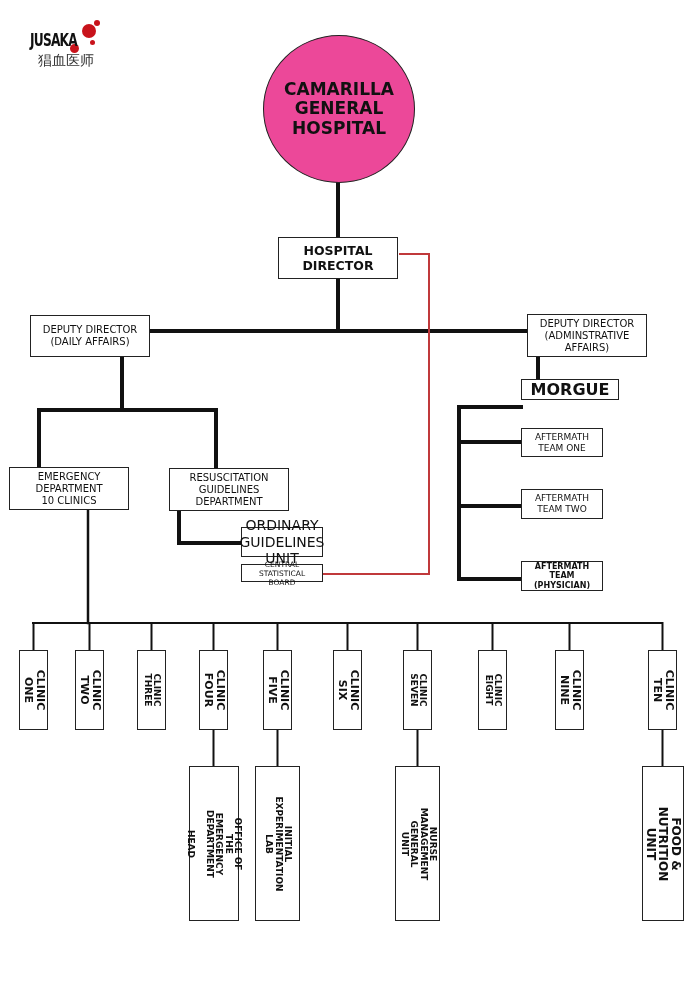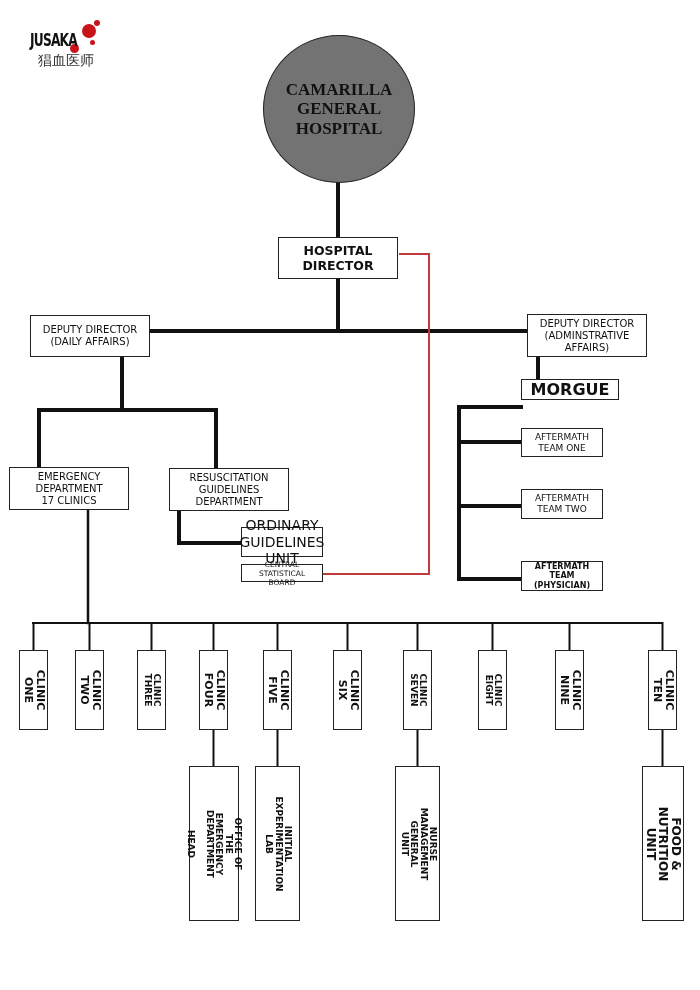--- a/index.html
+++ b/index.html
@@ -11,22 +11,22 @@
          font-weight: bold; line-height: 1.2; white-space: pre-line; }
   .vbox { position: absolute; background: #fff; border: 1.5px solid #222; box-sizing: border-box; }
   .vtext { position: absolute; left: 50%; top: 50%; white-space: pre-line; text-align: center;
            font-weight: bold; line-height: 1.05; transform: translate(-50%, -50%) rotate(90deg); }
   .logo { position: absolute; left: 30px; top: 22px; width: 80px; height: 50px; text-align: right; }
   .logo-text { position: absolute; left: 0; top: 8px; font-family: "DejaVu Sans Condensed", "DejaVu Sans", sans-serif;
                font-weight: bold; font-size: 17px; letter-spacing: -1px; color: #111; transform: scaleX(0.8); transform-origin: left; }
   .logo-sub { position: absolute; left: 8px; top: 30px; font-size: 14px; color: #333; }
   .splat { position: absolute; border-radius: 50%; background: #c8131b; }
   .circle { position: absolute; left: 263px; top: 35px; width: 152px; height: 148px; border: 1.5px solid #222;
-            border-radius: 50%; box-sizing: border-box; background: #737373; display: flex; align-items: center;
-            justify-content: center; text-align: center; font-weight: bold; font-size: 17px; line-height: 1.15; white-space: pre-line; font-family: Liberation Serif, serif; }
+            border-radius: 50%; box-sizing: border-box; background: #ec4899; display: flex; align-items: center;
+            justify-content: center; text-align: center; font-weight: bold; font-size: 17px; line-height: 1.15; white-space: pre-line; }
 </style>
 </head>
 <body>
 
 <svg id="chart" width="700" height="990">
   <g stroke="#111" fill="none" stroke-linecap="square">
 
     <line x1="338" y1="183" x2="338" y2="237" stroke-width="4"></line>
 
     <line x1="338" y1="279" x2="338" y2="331" stroke-width="4"></line>
@@ -97,21 +97,21 @@
 
 <div class="box" style="left:521px;top:428px;width:82px;height:29px;font-size:9px;font-weight:normal;">AFTERMATH
 TEAM ONE</div>
 <div class="box" style="left:521px;top:489px;width:82px;height:30px;font-size:9px;font-weight:normal;">AFTERMATH
 TEAM TWO</div>
 <div class="box" style="left:521px;top:561px;width:82px;height:30px;font-size:8px;font-weight:bold;">AFTERMATH TEAM
 (PHYSICIAN)</div>
 
 <div class="box" style="left:9px;top:467px;width:120px;height:43px;font-size:10px;font-weight:normal;">EMERGENCY
 DEPARTMENT
-17 CLINICS</div>
+10 CLINICS</div>
 
 <div class="box" style="left:169px;top:468px;width:120px;height:43px;font-size:10px;font-weight:normal;">RESUSCITATION
 GUIDELINES
 DEPARTMENT</div>
 
 <div class="box" style="left:241px;top:527px;width:82px;height:30px;font-size:14px;font-weight:normal;">ORDINARY
 GUIDELINES UNIT</div>
 <div class="box" style="left:241px;top:564px;width:82px;height:18px;font-size:7.5px;font-weight:normal;">CENTRAL
 STATISTICAL
 BOARD</div>

